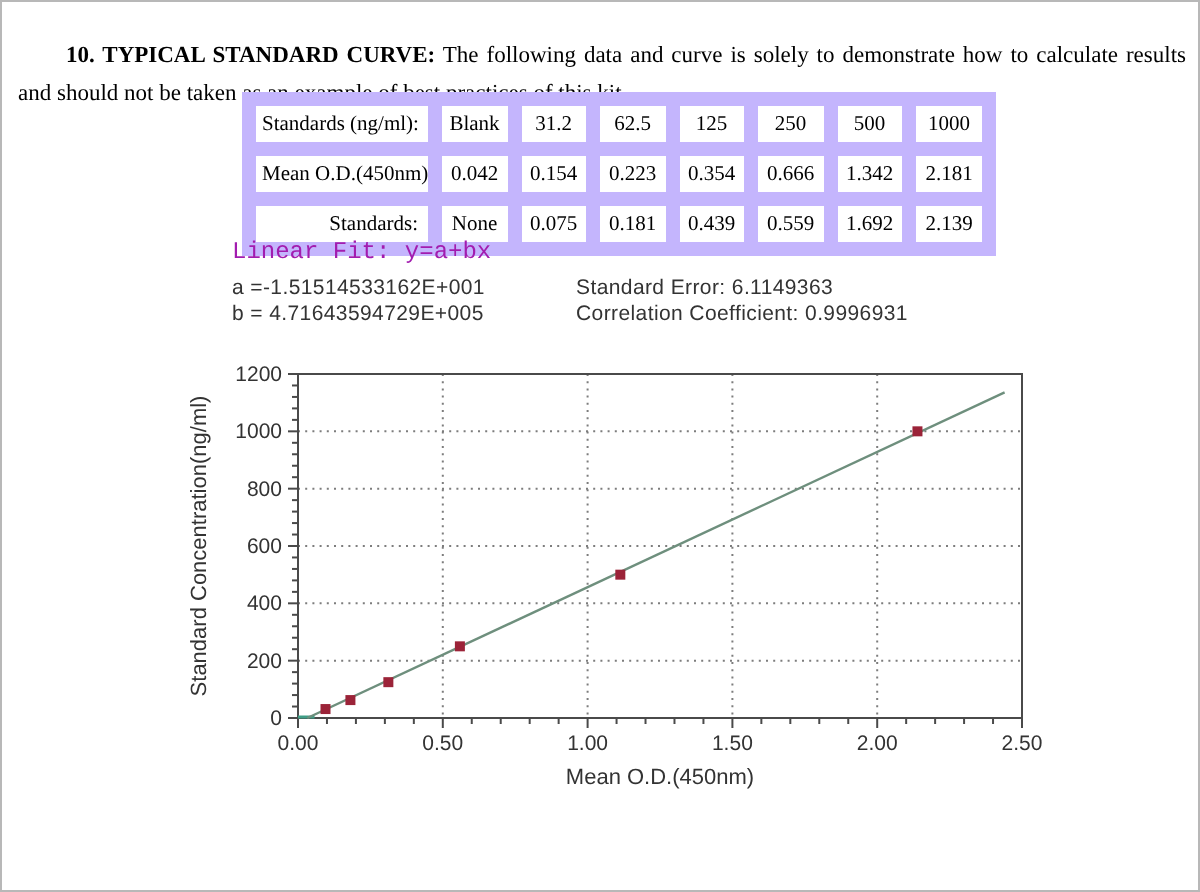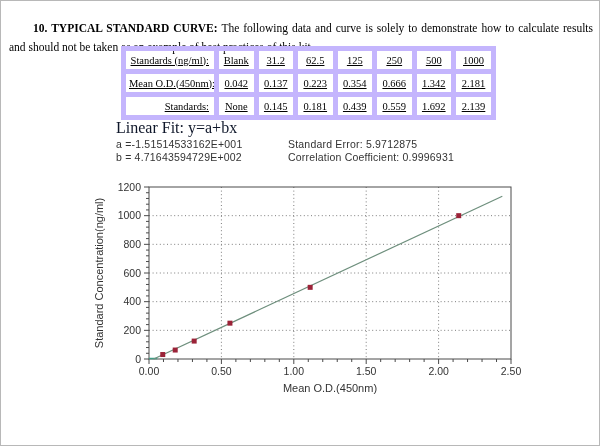--- a/index.html
+++ b/index.html
@@ -21,32 +21,32 @@
   .intro b{font-weight:bold;}
   
   .std-table{
     position:absolute;left:120px;top:45px;
     border-collapse:collapse;table-layout:fixed;
     width:370px;
     font-family:"Liberation Serif","DejaVu Serif",serif;
     font-size:10.5px;color:#000;
   }
   .std-table td{
-    border:5px solid #c4b5fd;
+    border:7px solid #c4b5fd;
     height:18px;
     padding:0 3px;
     text-align:center;
-    overflow:hidden;white-space:nowrap;text-decoration:underline;
+    overflow:hidden;white-space:nowrap;
   }
   .std-table td.label-cell{text-align:right;padding-right:5px;}
   
   .fit-title{
     position:absolute;left:115px;top:118px;
-    font-family:Liberation Serif, serif;
-    font-size:16px;color:#0f172a;
+    font-family:Liberation Mono, monospace;
+    font-size:12px;color:#a21caf;
   }
   .fit-line{
     position:absolute;
     font-family:"Liberation Sans","DejaVu Sans",sans-serif;
     font-size:10.5px;color:#333;letter-spacing:.2px;
   }
   .fit-a{left:115px;top:137px;}
   .fit-b{left:115px;top:150px;}
   .fit-se{left:287px;top:137px;}
   .fit-cc{left:287px;top:150px;}
@@ -81,44 +81,44 @@
         <td class="value-cell">31.2</td>
         <td class="value-cell">62.5</td>
         <td class="value-cell">125</td>
         <td class="value-cell">250</td>
         <td class="value-cell">500</td>
         <td class="value-cell">1000</td>
       </tr>
       <tr>
         <td class="label-cell">Mean O.D.(450nm):</td>
         <td class="value-cell">0.042</td>
-        <td class="value-cell">0.137</td>
+        <td class="value-cell">0.154</td>
         <td class="value-cell">0.223</td>
         <td class="value-cell">0.354</td>
         <td class="value-cell">0.666</td>
         <td class="value-cell">1.342</td>
         <td class="value-cell">2.181</td>
       </tr>
       <tr>
         <td class="label-cell">Standards:</td>
         <td class="value-cell">None</td>
-        <td class="value-cell">0.145</td>
+        <td class="value-cell">0.075</td>
         <td class="value-cell">0.181</td>
         <td class="value-cell">0.439</td>
         <td class="value-cell">0.559</td>
         <td class="value-cell">1.692</td>
         <td class="value-cell">2.139</td>
       </tr>
     </tbody>
 </table>
 
 <div class="fit-title">Linear Fit: y=a+bx</div>
 <div class="fit-line fit-a">a =-1.51514533162E+001</div>
-<div class="fit-line fit-b">b = 4.71643594729E+002</div>
-<div class="fit-line fit-se">Standard Error: 5.9712875</div>
+<div class="fit-line fit-b">b = 4.71643594729E+005</div>
+<div class="fit-line fit-se">Standard Error: 6.1149363</div>
 <div class="fit-line fit-cc">Correlation Coefficient: 0.9996931</div>
 
 <div class="chart-wrap">
     <svg width="480" height="248">
       <line x1="90" y1="153.33333333333334" x2="452" y2="153.33333333333334" stroke="#7d7d7d" stroke-width="1" stroke-dasharray="1,2.6"></line>
       <line x1="90" y1="124.66666666666667" x2="452" y2="124.66666666666667" stroke="#7d7d7d" stroke-width="1" stroke-dasharray="1,2.6"></line>
       <line x1="90" y1="96" x2="452" y2="96" stroke="#7d7d7d" stroke-width="1" stroke-dasharray="1,2.6"></line>
       <line x1="90" y1="67.33333333333334" x2="452" y2="67.33333333333334" stroke="#7d7d7d" stroke-width="1" stroke-dasharray="1,2.6"></line>
       <line x1="90" y1="38.66666666666666" x2="452" y2="38.66666666666666" stroke="#7d7d7d" stroke-width="1" stroke-dasharray="1,2.6"></line>
       <line x1="162.4" y1="10" x2="162.4" y2="182" stroke="#7d7d7d" stroke-width="1" stroke-dasharray="1,2.6"></line>

